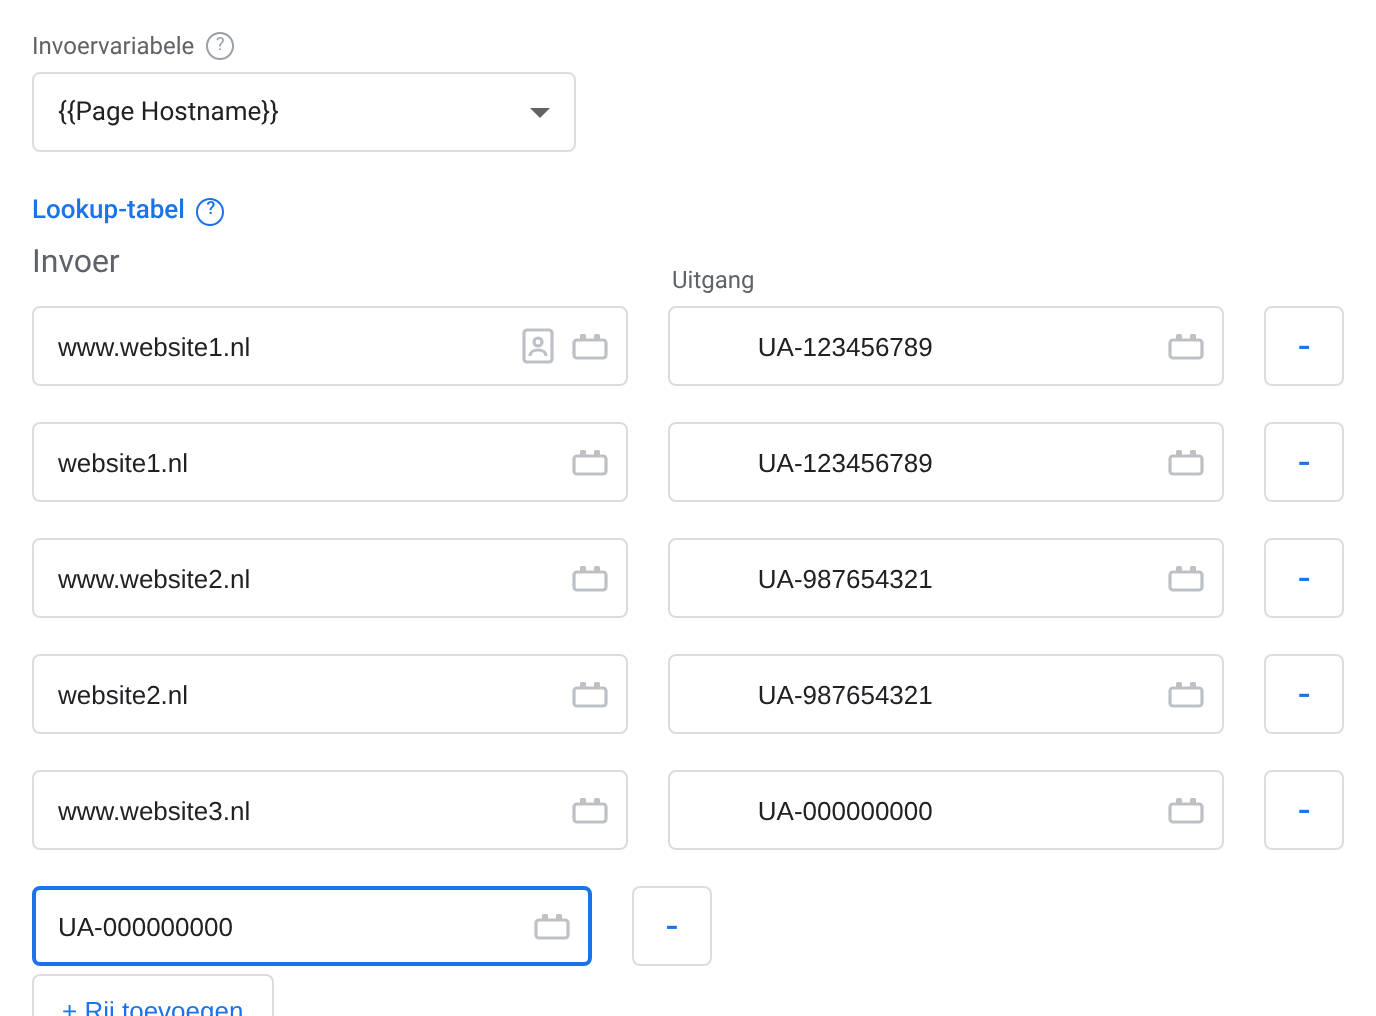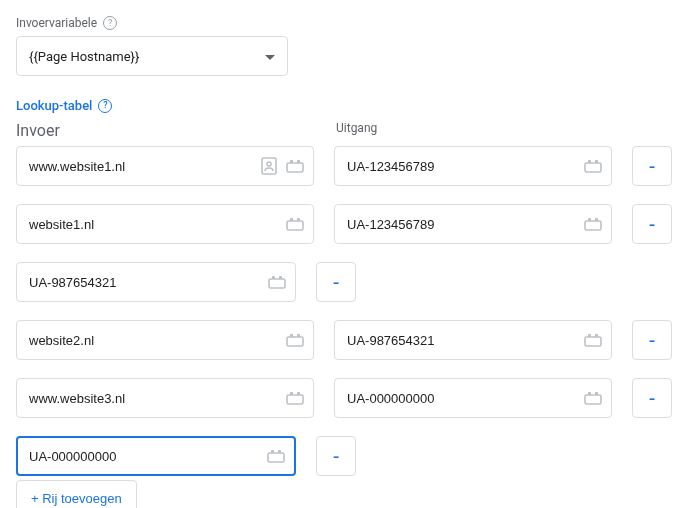--- a/index.html
+++ b/index.html
@@ -49,33 +49,33 @@
     margin-bottom: 8px;
     font-weight: 500;
   }
   .link-label .help-icon { border-color: #1a73e8; color: #1a73e8; }
   .headers {
     display: flex;
     gap: 20px;
     margin-bottom: 6px;
   }
   .headers .h-in { width: 300px; color: #5f6368; font-size: 16px; }
-  .headers .h-out { color: #5f6368; font-size: 12px; }
+  .headers .h-out { color: #5f6368; font-size: 12px; margin-top: 12px; }
   .rows { display: flex; flex-direction: column; gap: 18px; }
   .row { display: flex; gap: 20px; align-items: center; }
   .cell {
     position: relative;
     width: 300px;
     height: 40px;
     border: 1px solid #dadce0;
     border-radius: 4px;
     display: flex;
     align-items: center;
   }
-  .cell.cell-out { width: 280px; }
+  .cell.cell-out { width: 280px; padding-left: 32px; }
   .cell input {
     border: none;
     outline: none;
     height: 100%;
     flex: 1;
     padding: 0 12px;
     font-size: 13px;
     color: #202124;
     background: transparent;
     border-radius: 4px;
@@ -207,20 +207,32 @@
               <rect x="1" y="4" width="16" height="9" rx="1.5" stroke="currentColor" stroke-width="1.6"></rect>
               <rect x="4" y="1" width="3" height="3" rx="0.8" fill="currentColor"></rect>
               <rect x="11" y="1" width="3" height="3" rx="0.8" fill="currentColor"></rect>
             </svg>
           </span>
         </div>
       </div>
       <button class="remove-btn">-</button>
     </div>
     <div class="row">
+      <div class="cell">
+        <input value="www.website2.nl" style="">
+        <div class="trailing-icons">
+          <span class="lego-icon muted">
+            <svg width="18" height="14" viewBox="0 0 18 14" fill="none">
+              <rect x="1" y="4" width="16" height="9" rx="1.5" stroke="currentColor" stroke-width="1.6"></rect>
+              <rect x="4" y="1" width="3" height="3" rx="0.8" fill="currentColor"></rect>
+              <rect x="11" y="1" width="3" height="3" rx="0.8" fill="currentColor"></rect>
+            </svg>
+          </span>
+        </div>
+      </div>
       <div class="cell cell-out">
         <input value="UA-987654321" style="">
         <div class="trailing-icons">
           <span class="lego-icon muted">
             <svg width="18" height="14" viewBox="0 0 18 14" fill="none">
               <rect x="1" y="4" width="16" height="9" rx="1.5" stroke="currentColor" stroke-width="1.6"></rect>
               <rect x="4" y="1" width="3" height="3" rx="0.8" fill="currentColor"></rect>
               <rect x="11" y="1" width="3" height="3" rx="0.8" fill="currentColor"></rect>
             </svg>
           </span>

